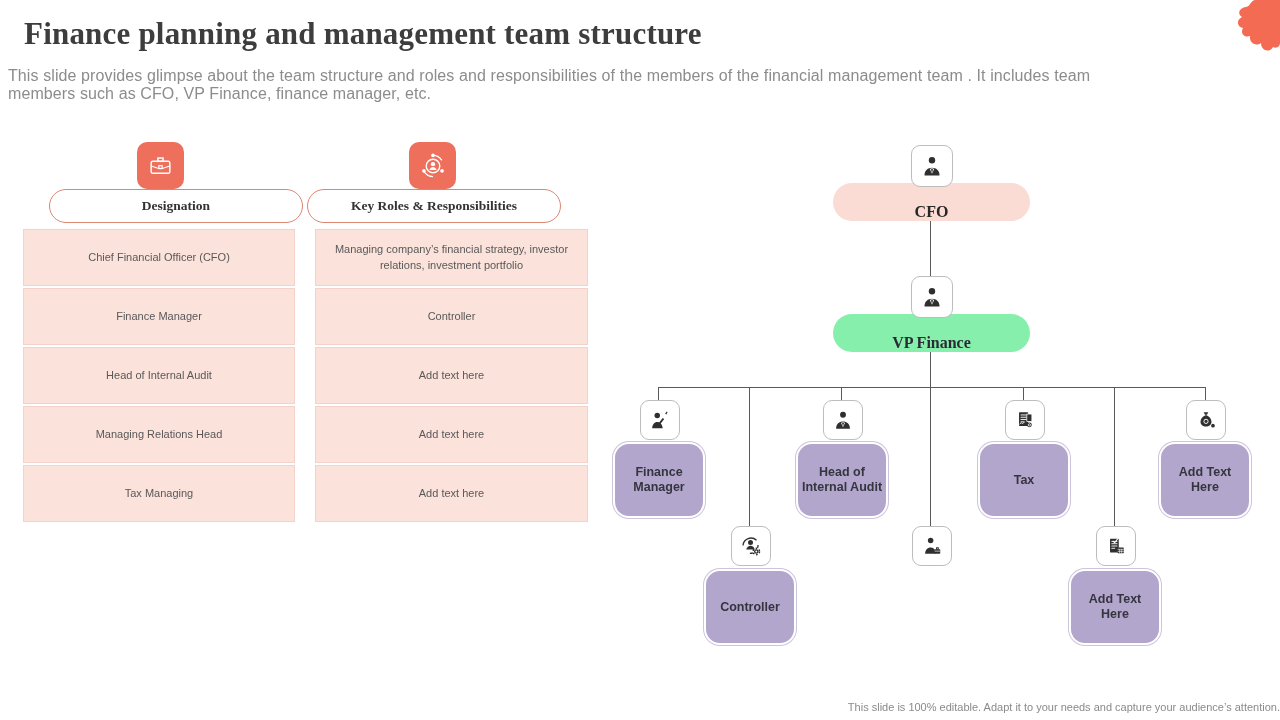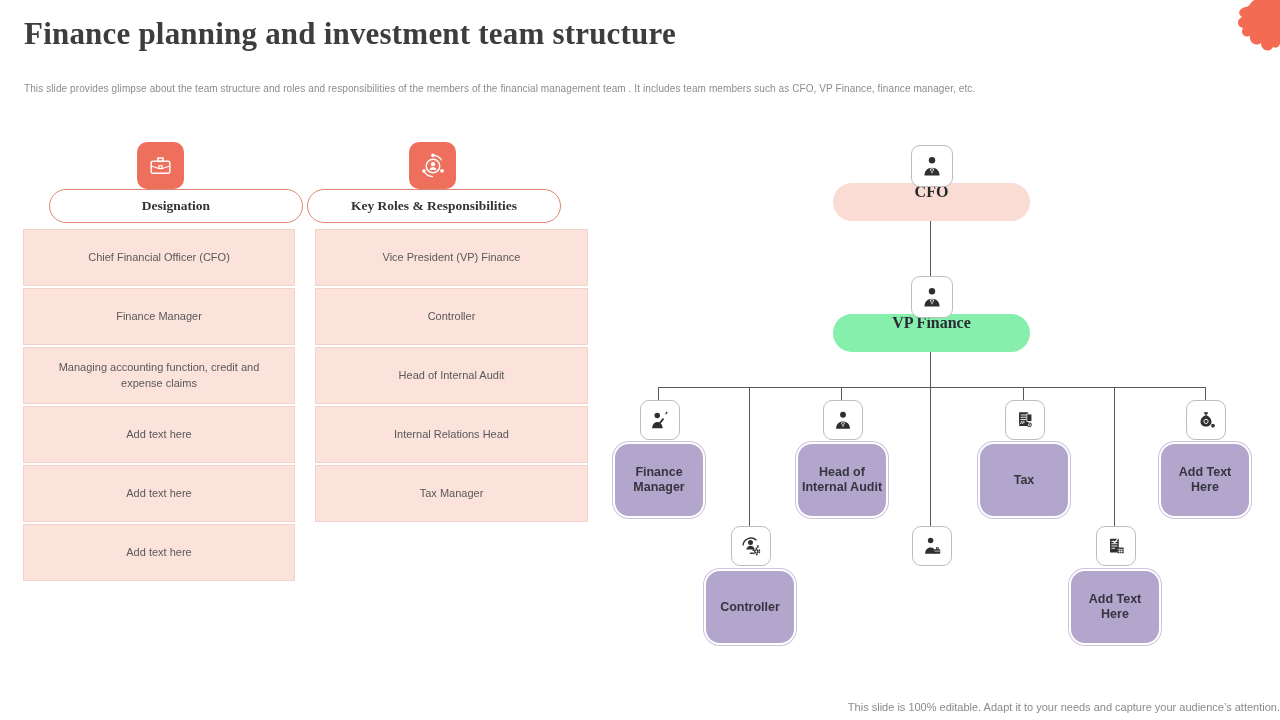--- a/index.html
+++ b/index.html
@@ -2,61 +2,61 @@
 <html><head>
 <meta charset="utf-8">
 <style>
   html,body{margin:0;padding:0;background:#fff;}
   .slide{position:relative;width:1280px;height:720px;background:#ffffff;overflow:hidden;
          font-family:"Liberation Sans",sans-serif;}
   
   .title{position:absolute;left:24px;top:16px;width:1000px;
          font-family:"Liberation Serif",serif;font-size:31px;font-weight:600;
          color:#3d3d3d;letter-spacing:.2px;}
-  .subtitle{position:absolute;left:24px;top:67px;width:1130px;font-size:10px;
-            color:#8c8c8c;letter-spacing:.1px;margin-top:16px;}
+  .subtitle{position:absolute;left:8px;top:67px;width:1130px;font-size:16px;
+            color:#8c8c8c;letter-spacing:.1px;}
   .blob{position:absolute;right:0;top:0;width:46px;height:62px;}
   
   .hdr-icon{position:absolute;width:47px;height:47px;border-radius:10px;background:#ee6f5b;
             display:flex;align-items:center;justify-content:center;z-index:2;}
   .pill{position:absolute;top:189px;width:252px;height:32px;background:#fff;
         border:1px solid #dd8672;border-radius:17px;display:flex;align-items:center;
         justify-content:center;font-family:"Liberation Serif",serif;font-weight:bold;
         font-size:13.5px;color:#333;z-index:1;}
   
   .tbl{position:absolute;left:23px;top:229px;width:548px;display:grid;
        grid-template-columns:272px 273px;gap:2px 20px;grid-auto-rows:57px;}
   .cell{background:#fbe2db;border:1px solid #f2d2ca;box-sizing:border-box;
         display:flex;align-items:center;justify-content:center;text-align:center;
         color:#595959;font-size:11px;line-height:1.45;padding:2px 18px;}
   
   .line{position:absolute;background:#595959;}
   .obox{position:absolute;background:#fff;border:1px solid #bdbdbd;border-radius:9px;
         display:flex;align-items:center;justify-content:center;z-index:2;}
   .pill-big{position:absolute;left:833px;width:197px;height:38px;border-radius:19px;
-        display:flex;align-items:flex-start;justify-content:center;
+        display:flex;align-items:flex-end;justify-content:center;
         font-family:"Liberation Serif",serif;font-weight:bold;font-size:16px;color:#262626;z-index:1;}
   .node{position:absolute;width:92px;height:76px;background:#b3a6cd;border:2px solid #fff;
         box-shadow:0 0 0 1px #cdc4de;border-radius:16px;box-sizing:border-box;
         display:flex;align-items:center;justify-content:center;text-align:center;
         font-weight:bold;font-size:12.5px;color:#35353f;line-height:1.2;padding:3px;}
   .footer{position:absolute;left:0;top:701px;width:1280px;text-align:right;
           font-size:11px;color:#8a8a8a;}
   .ic{display:block;}
 </style>
 </head>
 <body>
 
 <div class="slide">
 
   <svg class="blob" viewBox="0 0 46 62">
     <path fill="#f26b52" d="M46 0 L21 0 C16 1 17 6 12 7 C5 8 3 14 8 17 C2 20 3 27 9 28 C6 33 10 38 16 36 C15 43 22 47 27 43 C27 51 36 53 39 47 C43 49 46 46 46 43 Z"></path>
   </svg>
 
-  <div class="title">Finance planning and investment team structure</div>
+  <div class="title">Finance planning and management team structure</div>
   <div class="subtitle">This slide provides glimpse about the team structure and roles and responsibilities of the members of the financial management team . It includes team members such as CFO, VP  Finance, finance manager, etc.</div>
 
   <div class="hdr-icon" style="left:137px;top:142px;">
     <svg class="ic" width="27" height="27" viewBox="0 0 26 26">
       <rect x="4" y="9" width="18" height="11.5" rx="1.6" fill="none" stroke="#fff" stroke-width="1.4"></rect>
       <path d="M4 13.5l8 2.6h2l8-2.6" fill="none" stroke="#fff" stroke-width="1.1"></path>
       <rect x="10.5" y="5.8" width="5" height="3.2" fill="none" stroke="#fff" stroke-width="1.4"></rect>
       <rect x="11.4" y="13.2" width="3.2" height="2.6" fill="none" stroke="#fff" stroke-width="1.1"></rect>
     </svg>
   </div>
@@ -75,29 +75,28 @@
 
   <div class="pill" style="left:49px;">
     <span>Designation</span>
   </div>
   <div class="pill" style="left:307px;">
     <span>Key Roles &amp; Responsibilities</span>
   </div>
 
   <div class="tbl">
     <div class="cell">Chief Financial Officer (CFO)</div>
-    <div class="cell">Vice President (VP) Finance</div>
+    <div class="cell">Managing company’s financial strategy, investor relations, investment portfolio</div>
     <div class="cell">Finance Manager</div>
     <div class="cell">Controller</div>
-    <div class="cell">Managing accounting function, credit and expense claims</div>
     <div class="cell">Head of Internal Audit</div>
     <div class="cell">Add text here</div>
-    <div class="cell">Internal Relations Head</div>
+    <div class="cell">Managing Relations Head</div>
     <div class="cell">Add text here</div>
-    <div class="cell">Tax Manager</div>
+    <div class="cell">Tax Managing</div>
     <div class="cell">Add text here</div>
   </div>
 
   <div class="line" style="left:930px;top:221px;width:1px;height:57px;"></div>
   <div class="line" style="left:930px;top:352px;width:1px;height:35px;"></div>
   <div class="line" style="left:658px;top:387px;width:548px;height:1px;"></div>
   <div class="line" style="left:658px;top:387px;width:1px;height:14px;"></div>
   <div class="line" style="left:841px;top:387px;width:1px;height:14px;"></div>
   <div class="line" style="left:1023px;top:387px;width:1px;height:14px;"></div>
   <div class="line" style="left:1205px;top:387px;width:1px;height:14px;"></div>

